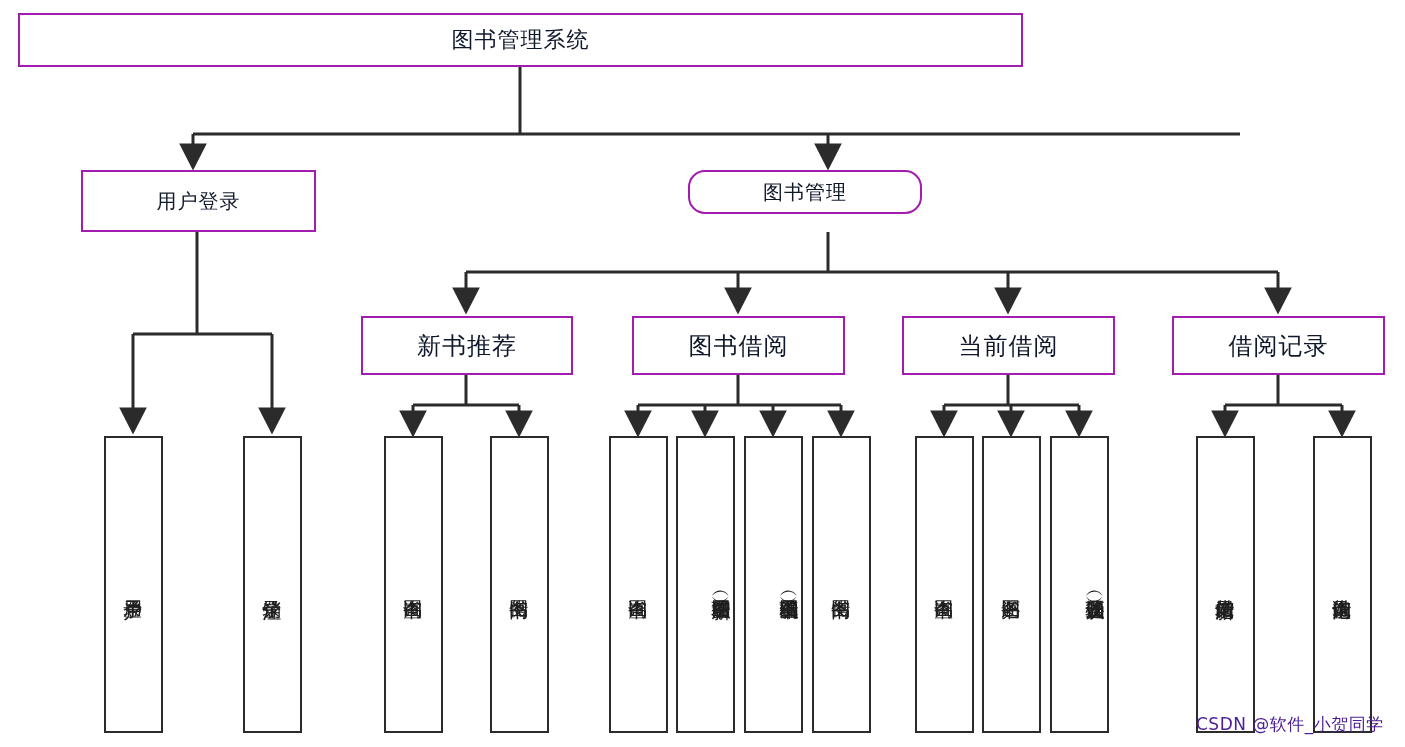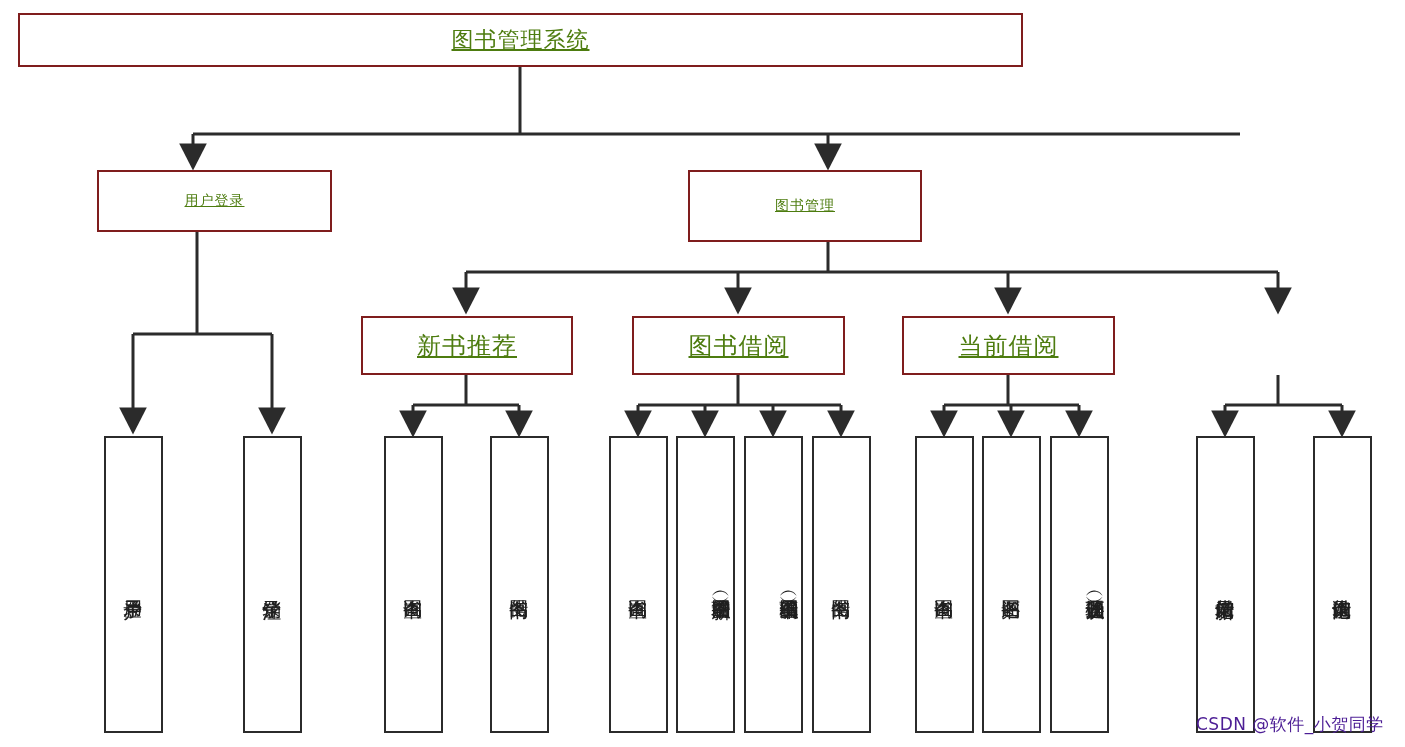--- a/index.html
+++ b/index.html
@@ -6,33 +6,32 @@
   html,body{margin:0;padding:0;}
   body{
     width:1405px;height:747px;background:#ffffff;
     font-family:"DejaVu Sans","Liberation Sans",sans-serif;
     overflow:hidden;position:relative;
   }
   #diagram{position:absolute;left:0;top:0;width:1405px;height:747px;}
   .node{
     position:absolute;
     box-sizing:border-box;
-    border:2px solid #7f1d1d;
+    border:2px solid #a21caf;
     background:#ffffff;
-    color:#4d7c0f;
+    color:#0f172a;
     display:flex;
     align-items:center;
     justify-content:center;
     font-size:21px;
     letter-spacing:1px;
     line-height:1.25;
-    text-decoration:underline;
   }
   .node.root{font-size:22px;}
-  .node.level2{font-size:14px;margin-left:16px;}
+  .node.level2{font-size:20px;}
   .node.level3{font-size:24px;}
   .leaf{
     position:absolute;
     box-sizing:border-box;
     border:2px solid #2b2b2b;
     background:#ffffff;
     color:#1f1f1f;
     font-size:19px;
     line-height:1.18;
     letter-spacing:0px;
@@ -106,25 +105,26 @@
       <path d="M1278,375 L1278,405"></path>
       <path d="M1225,405 L1342,405"></path>
       <path d="M1225,405 L1225,423" marker-end="url(#arrow)"></path>
       <path d="M1342,405 L1342,423" marker-end="url(#arrow)"></path>
     </g>
   </svg>
 
   <div class="node root" style="left:18px;top:13px;width:1005px;height:54px;">图书管理系统</div>
 
   <div class="node level2" style="left:81px;top:170px;width:235px;height:62px;">用户登录</div>
-  <div class="node level2" style="left:672px;top:170px;width:234px;height:72px;">图书管理</div>
+  <div class="node level2" style="left:688px;top:170px;width:234px;height:44px;border-radius:17px;">图书管理</div>
 
   <div class="node level3" style="left:361px;top:316px;width:212px;height:59px;">新书推荐</div>
   <div class="node level3" style="left:902px;top:316px;width:213px;height:59px;">当前借阅</div>
   <div class="node level3" style="left:632px;top:316px;width:213px;height:59px;">图书借阅</div>
+  <div class="node level3" style="left:1172px;top:316px;width:213px;height:59px;">借阅记录</div>
 
   <div class="leaf" style="left:104px;top:436px;width:59px;height:297px;">用户登录</div>
   <div class="leaf" style="left:243px;top:436px;width:59px;height:297px;">注销登录</div>
 
   <div class="leaf" style="left:384px;top:436px;width:59px;height:297px;">查询图书</div>
   <div class="leaf" style="left:490px;top:436px;width:59px;height:297px;">借阅图书</div>
 
   <div class="leaf" style="left:609px;top:436px;width:59px;height:297px;">查询图书</div>
   <div class="leaf tall" style="left:676px;top:436px;width:59px;height:297px;">新增图书（管理员）</div>
   <div class="leaf tall" style="left:744px;top:436px;width:59px;height:297px;">编辑图书（管理员）</div>

